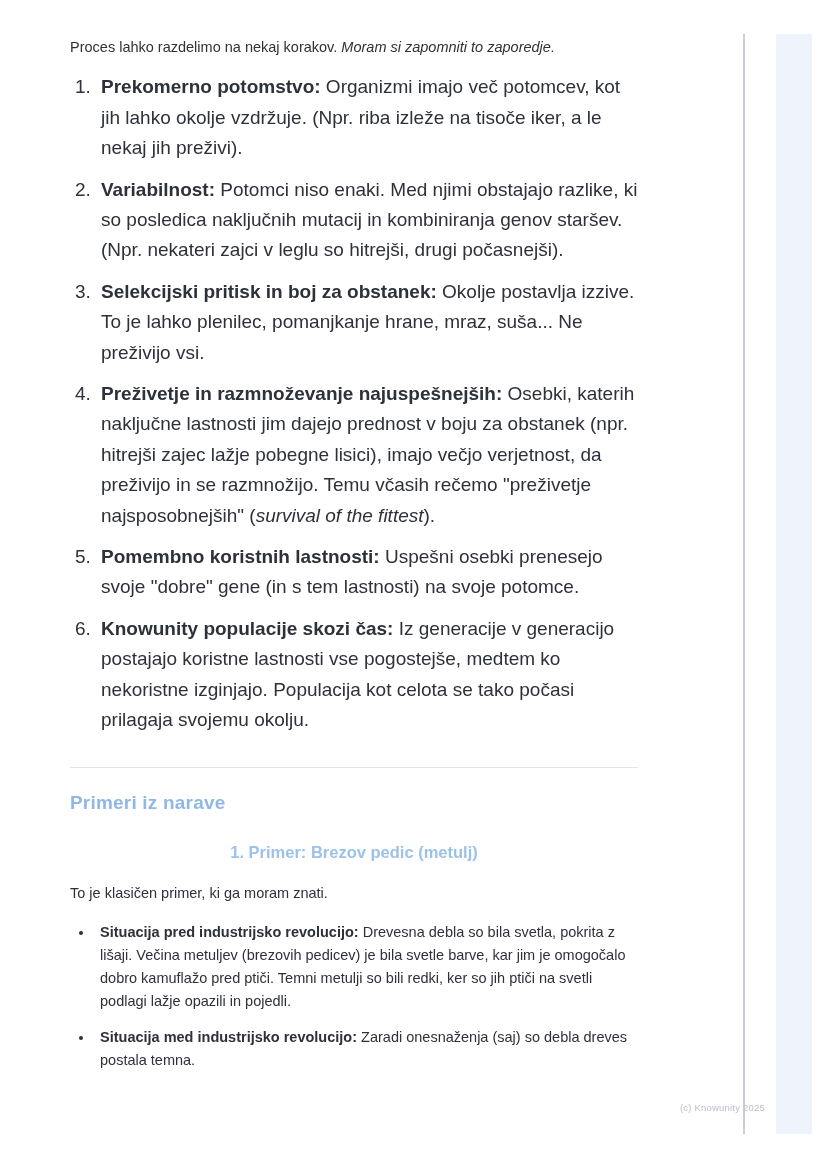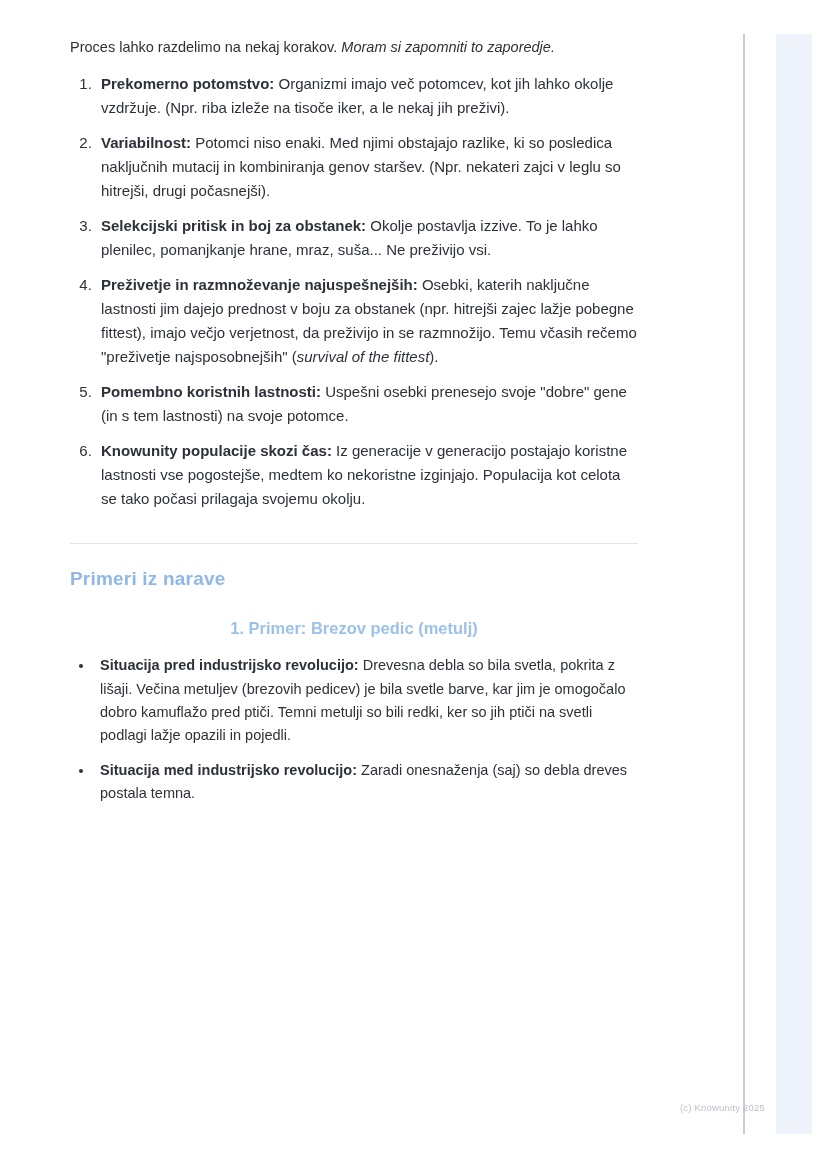--- a/index.html
+++ b/index.html
@@ -31,21 +31,21 @@
     font-size: 14.5px;
     line-height: 1.55;
     margin: 0 0 14px 0;
     color: #2d3139;
   }
   p.intro em { font-style: italic; }
 
   ol.steps {
     margin: 0;
     padding: 0 0 0 26px;
-    font-size: 15px;
+    font-size: 19px;
     line-height: 1.6;
   }
   ol.steps > li {
     margin-bottom: 11px;
     padding-left: 5px;
   }
   ol.steps > li::marker {
     color: #2d3139;
   }
   b, strong { font-weight: bold; }
@@ -141,32 +141,33 @@
   <div class="scrollbar-line"></div>
 
   <div class="content">
 
     <p class="intro"><span>Proces lahko razdelimo na nekaj korakov. </span><em>Moram si zapomniti to zaporedje.</em></p>
 
     <ol class="steps">
       <li><b>Prekomerno potomstvo:</b><span> Organizmi imajo več potomcev, kot jih lahko okolje vzdržuje. (Npr. riba izleže na tisoče iker, a le nekaj jih preživi).</span></li>
       <li><b>Variabilnost:</b><span> Potomci niso enaki. Med njimi obstajajo razlike, ki so posledica naključnih mutacij in kombiniranja genov staršev. (Npr. nekateri zajci v leglu so hitrejši, drugi počasnejši).</span></li>
       <li><b>Selekcijski pritisk in boj za obstanek:</b><span> Okolje postavlja izzive. To je lahko plenilec, pomanjkanje hrane, mraz, suša... Ne preživijo vsi.</span></li>
-      <li><b>Preživetje in razmnoževanje najuspešnejših:</b><span> Osebki, katerih naključne lastnosti jim dajejo prednost v boju za obstanek (npr. hitrejši zajec lažje pobegne fittest), imajo večjo verjetnost, da preživijo in se razmnožijo. Temu včasih rečemo "preživetje najsposobnejših" (</span><em>survival of the fittest</em><span>).</span></li>
+      <li><b>Preživetje in razmnoževanje najuspešnejših:</b><span> Osebki, katerih naključne lastnosti jim dajejo prednost v boju za obstanek (npr. hitrejši zajec lažje pobegne lisici), imajo večjo verjetnost, da preživijo in se razmnožijo. Temu včasih rečemo "preživetje najsposobnejših" (</span><em>survival of the fittest</em><span>).</span></li>
       <li><b>Pomembno koristnih lastnosti:</b><span> Uspešni osebki prenesejo svoje "dobre" gene (in s tem lastnosti) na svoje potomce.</span></li>
       <li><b>Knowunity populacije skozi čas:</b><span> Iz generacije v generacijo postajajo koristne lastnosti vse pogostejše, medtem ko nekoristne izginjajo. Populacija kot celota se tako počasi prilagaja svojemu okolju.</span></li>
     </ol>
 
 
     <hr class="sep">
 
     <h2 class="section">Primeri iz narave</h2>
 
     <h3 class="subsection">1. Primer: Brezov pedic (metulj)</h3>
 
+    <p class="body">To je klasičen primer, ki ga moram znati.</p>
 
     <ul class="bullets">
       <li>
         <b>Situacija pred industrijsko revolucijo:</b><span> Drevesna debla so bila svetla, pokrita z lišaji. Večina metuljev (brezovih pedicev) je bila svetle barve, kar jim je omogočalo dobro kamuflažo pred ptiči. Temni metulji so bili redki, ker so jih ptiči na svetli podlagi lažje opazili in pojedli.</span>
       </li>
       <li>
         <b>Situacija med industrijsko revolucijo:</b><span> Zaradi onesnaženja (saj) so debla dreves postala temna.</span>
       </li>
     </ul>
 

